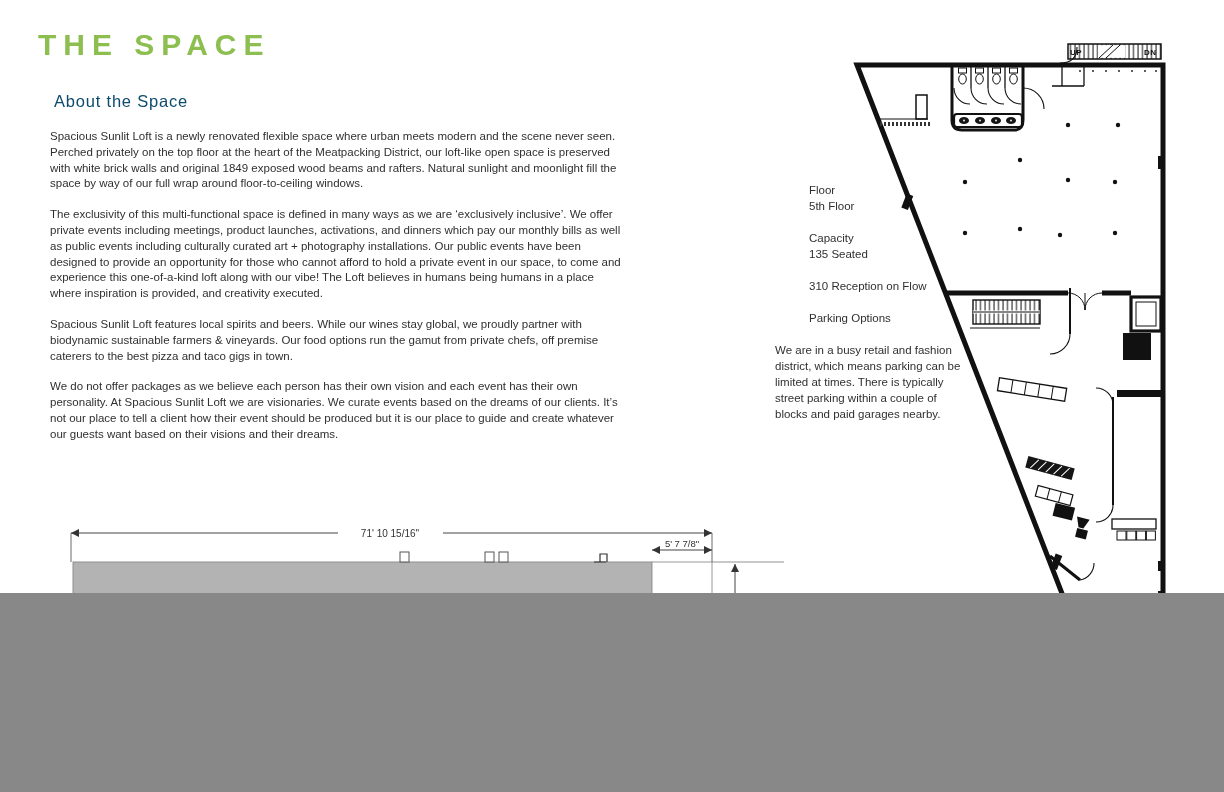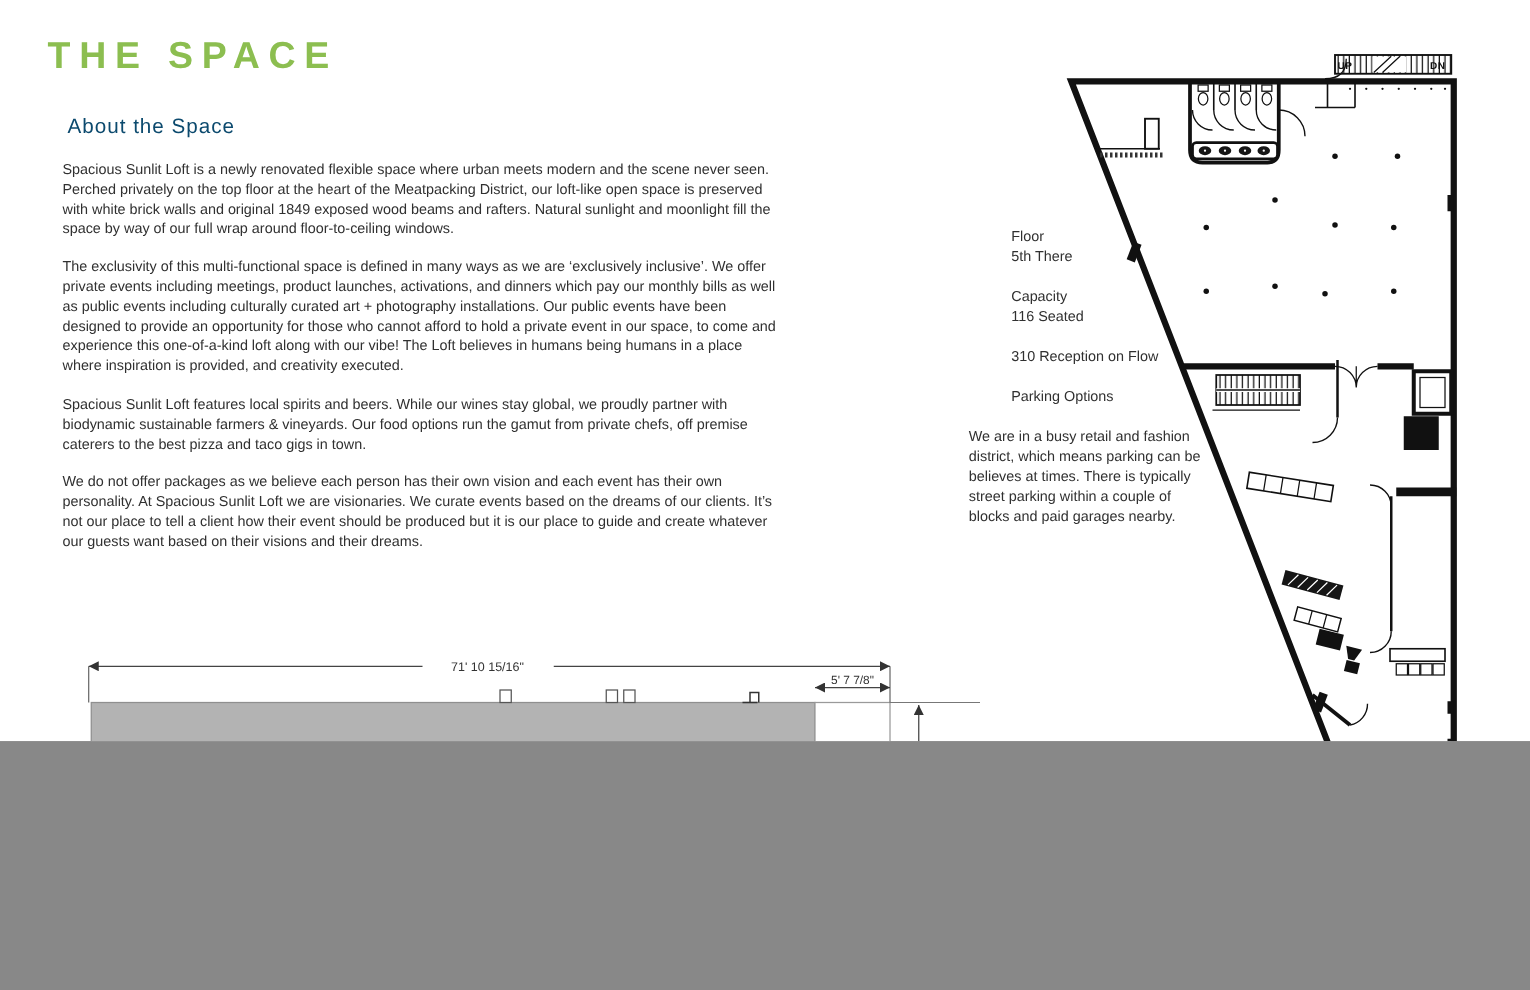--- a/index.html
+++ b/index.html
@@ -47,33 +47,33 @@
   <div class="about">
     <p>Spacious Sunlit Loft is a newly renovated flexible space where urban meets modern and the scene never seen. Perched privately on the top floor at the heart of the Meatpacking District, our loft-like open space is preserved with white brick walls and original 1849 exposed wood beams and rafters. Natural sunlight and moonlight fill the space by way of our full wrap around floor-to-ceiling windows.</p>
     <p>The exclusivity of this multi-functional space is defined in many ways as we are ‘exclusively inclusive’. We offer private events including meetings, product launches, activations, and dinners which pay our monthly bills as well as public events including culturally curated art + photography installations. Our public events have been designed to provide an opportunity for those who cannot afford to hold a private event in our space, to come and experience this one-of-a-kind loft along with our vibe! The Loft believes in humans being humans in a place where inspiration is provided, and creativity executed.</p>
     <p>Spacious Sunlit Loft features local spirits and beers. While our wines stay global, we proudly partner with biodynamic sustainable farmers &amp; vineyards. Our food options run the gamut from private chefs, off premise caterers to the best pizza and taco gigs in town.</p>
     <p>We do not offer packages as we believe each person has their own vision and each event has their own personality. At Spacious Sunlit Loft we are visionaries. We curate events based on the dreams of our clients. It’s not our place to tell a client how their event should be produced but it is our place to guide and create whatever our guests want based on their visions and their dreams.</p>
   </div>
 
   <div class="details">
     <div class="detail-block">
       <div>Floor</div>
-      <div>5th There</div>
+      <div>5th Floor</div>
     </div>
     <div class="detail-block">
       <div>Capacity</div>
-      <div>116 Seated</div>
+      <div>135 Seated</div>
     </div>
     <div class="detail-block">
       <div>310 Reception on Flow</div>
     </div>
     <div class="detail-block">
       <div>Parking Options</div>
     </div>
-    <div class="detail-block">We are in a busy retail and fashion district, which means parking can be believes at times. There is typically street parking within a couple of blocks and paid garages nearby.</div>
+    <div class="detail-block">We are in a busy retail and fashion district, which means parking can be limited at times. There is typically street parking within a couple of blocks and paid garages nearby.</div>
   </div>
 
   <div class="plan-wrap">
     <svg width="384" height="782" viewBox="0 0 384 782">
       <defs>
         <pattern id="hatchV" width="4.5" height="30" patternUnits="userSpaceOnUse">
           <line x1="1" y1="0" x2="1" y2="30" stroke="#111" stroke-width="1"></line>
         </pattern>
         <pattern id="rungs" width="16" height="4" patternUnits="userSpaceOnUse">
           <line x1="0" y1="1" x2="16" y2="1" stroke="#111" stroke-width="1"></line>

